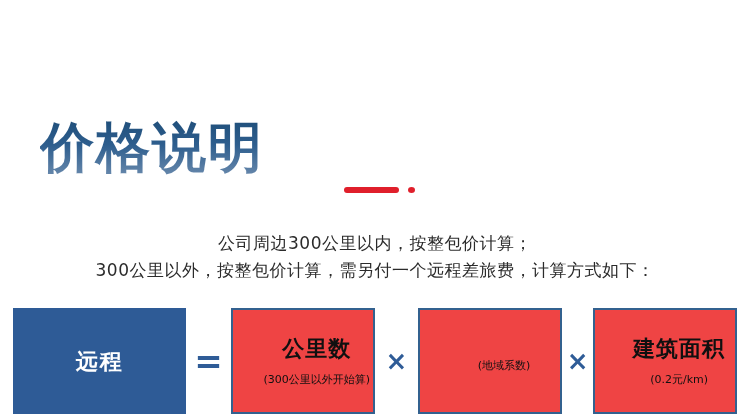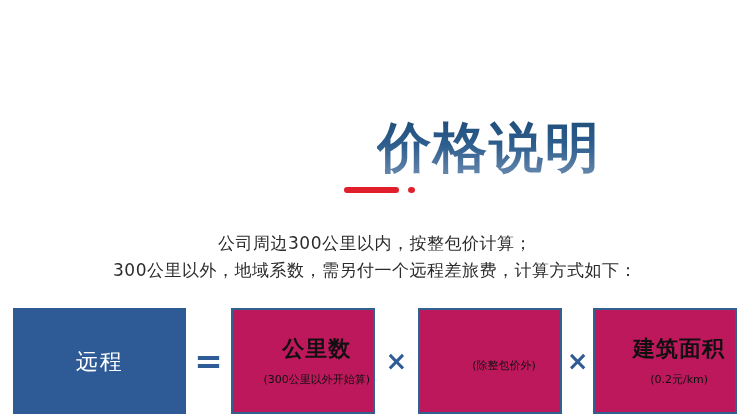--- a/index.html
+++ b/index.html
@@ -21,21 +21,22 @@
     height: 416px;
     background: #ffffff;
   }
 
   
   .title-wrap {
     position: absolute;
     top: 82px;
     left: 0;
     width: 601px;
-    text-align: right;
+    text-align: left;
+    padding-left: 40px;
   }
   .page-title {
     display: inline-block;
     font-size: 54px;
     line-height: 60px;
     font-weight: bold;
     letter-spacing: 2px;
     background: linear-gradient(to bottom, #1F4E79 0%, #2E5E8E 45%, #6B8BAE 100%);
     -webkit-background-clip: text;
     background-clip: text;
@@ -107,28 +108,28 @@
     text-align: center;
   }
 
   .box-primary {
     width: 183px;
     background: #2E5B96;
     color: #ffffff;
   }
   .box-primary .bx-main {
     font-size: 22px;
-    font-weight: normal;
+    font-weight: bold;
     line-height: 29px;
     letter-spacing: 2px;
   }
 
   .box-outline {
     width: 150px;
-    background: #be185d;
+    background: #ef4444;
     border: 2px solid #33618F;
     color: #101010;
     padding-left: 28px;
   }
   .box-outline .bx-main {
     font-size: 22px;
     font-weight: bold;
     line-height: 28px;
     letter-spacing: 1px;
   }
@@ -169,40 +170,40 @@
     <h1 class="page-title">价格说明</h1>
   </div>
 
   <div class="accent">
     <span class="accent-bar"></span>
     <span class="accent-dot"></span>
   </div>
 
   <div class="desc">
     <span class="desc-line">公司周边300公里以内，按整包价计算；</span>
-    <span class="desc-line">300公里以外，地域系数，需另付一个远程差旅费，计算方式如下：</span>
+    <span class="desc-line">300公里以外，按整包价计算，需另付一个远程差旅费，计算方式如下：</span>
   </div>
 
   <div class="formula">
 
     <div class="box box-primary">
       <span class="bx-main">远程</span>
     </div>
 
     <div class="op op-eq">=</div>
 
     <div class="box box-outline">
       <span class="bx-main">公里数</span>
       <span class="bx-sub">(300公里以外开始算)</span>
     </div>
 
     <div class="op op-mul">×</div>
 
     <div class="box box-outline">
-      <span class="bx-sub">(除整包价外)</span>
+      <span class="bx-sub">(地域系数)</span>
     </div>
 
     <div class="op op-mul op-mul-last">×</div>
 
     <div class="box box-outline">
       <span class="bx-main">建筑面积</span>
       <span class="bx-sub">(0.2元/km)</span>
     </div>
 
   </div>

